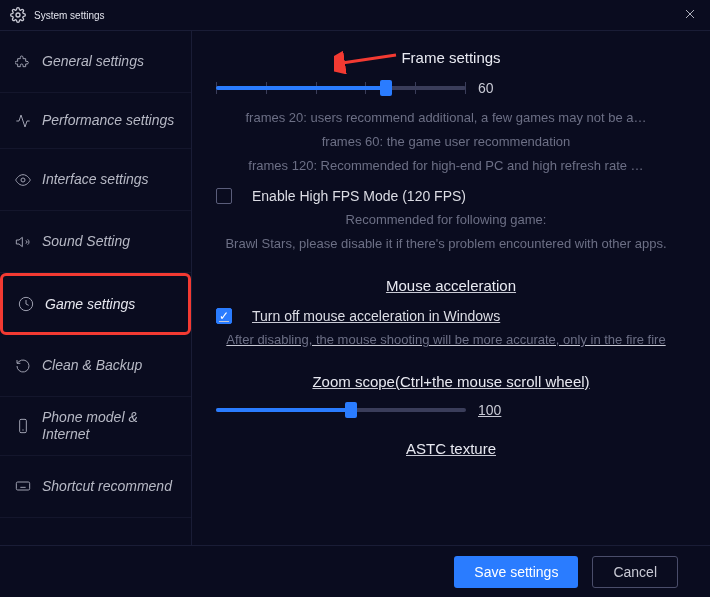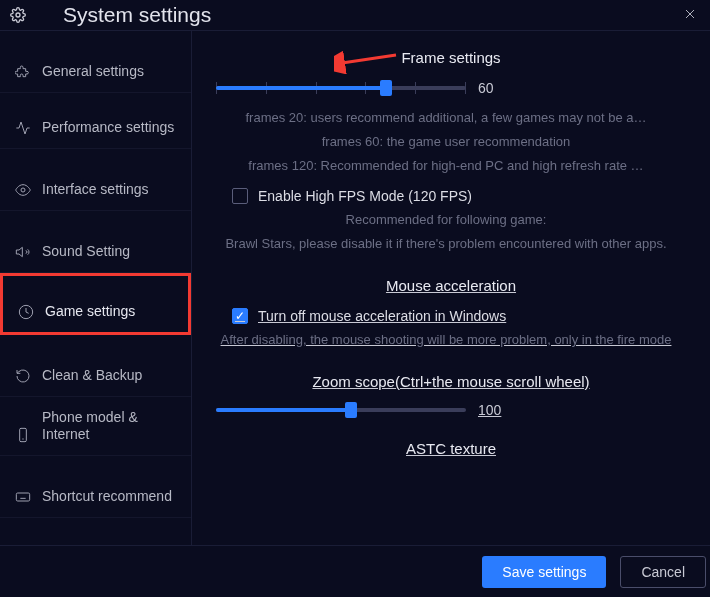--- a/index.html
+++ b/index.html
@@ -14,51 +14,52 @@
     position: relative;
   }
   .titlebar {
     height: 30px;
     display: flex;
     align-items: center;
     padding: 0 10px;
     background: #0a0c1f;
   }
   .titlebar .icon { margin-right: 8px; color: #c8c9d4; display:flex; }
-  .titlebar .title { font-size: 21px; color: #e2e3ec; flex: 1; margin-left: 29px; }
+  .titlebar .title { font-size: 10px; color: #e2e3ec; flex: 1; }
   .close { width: 18px; height: 18px; color: #aeb0bc; cursor: pointer; }
   .layout {
     display: flex;
     height: 515px;
     border-top: 1px solid #1a1d36;
   }
   .sidebar {
     width: 192px;
     border-right: 1px solid #1a1d36;
     display: flex;
     flex-direction: column;
   }
   .sidebar-item {
     display: flex;
-    align-items: flex-end;
+    align-items: center;
     gap: 10px;
     padding: 12px 14px;
     min-height: 56px;
     border-bottom: 1px solid #14162c;
     color: #b7b9c5;
     cursor: pointer;
     line-height: 1.2;
+    font-style: italic;
   }
   .sidebar-item .icn { width: 18px; display: flex; justify-content:center; color:#9ea0b0;}
   .sidebar-item .lbl { flex: 1; }
   .sidebar-item.single { min-height: 62px; }
   .sidebar-item.highlighted {
     border: 3px solid #f33a32;
     color: #e6e7ef;
-    border-radius: 0;
+    border-radius: 6px;
   }
   .main {
     flex: 1;
     padding: 18px 24px 10px 24px;
     overflow: hidden;
     position: relative;
     text-align: center;
   }
   .section-title {
     font-size: 15px;
@@ -106,22 +107,22 @@
     margin-bottom: 3px;
     white-space: nowrap;
     overflow: hidden;
     text-overflow: ellipsis;
     max-width: 460px;
   }
   .desc.wrap { white-space: normal; }
   .check-row {
     display: flex;
     align-items: center;
-    gap: 10px;
-    margin: 12px 0 6px 16px;
+    gap: 20px;
+    margin: 12px 0 6px 0;
   }
   .chk {
     width: 16px;
     height: 16px;
     border: 1px solid #5a5d7a;
     border-radius: 2px;
     display: flex;
     align-items: center;
     justify-content: center;
     cursor: pointer;
@@ -136,21 +137,21 @@
     left: 334px;
     top: 50px;
     pointer-events: none;
   }
   .footer {
     height: 52px;
     display: flex;
     align-items: center;
     justify-content: flex-end;
     gap: 14px;
-    padding: 0 4px;
+    padding: 0 32px;
     border-top: 1px solid #1a1d36;
   }
   .btn {
     height: 32px;
     padding: 0 20px;
     border-radius: 3px;
     font-size: 14px;
     cursor: pointer;
     display: flex;
     align-items: center;
@@ -281,21 +282,21 @@
     </div>
     <div class="desc">Recommended for following game:</div>
     <div class="desc wrap">Brawl Stars, please disable it if there's problem encountered with other apps.</div>
 
     <div class="section">
       <div class="section-title">Mouse acceleration</div>
       <div class="check-row">
         <div class="chk checked">✓</div>
         <span class="check-label">Turn off mouse acceleration in Windows</span>
       </div>
-      <div class="desc wrap">After disabling, the mouse shooting will be more problem, only in the fire mode</div>
+      <div class="desc wrap">After disabling, the mouse shooting will be more accurate, only in the fire fire</div>
     </div>
 
     <div class="section">
       <div class="section-title" style="margin-bottom:12px">Zoom scope(Ctrl+the mouse scroll wheel)</div>
       <div class="slider">
         <div class="track">
           <div class="fill" style="width:54%"></div>
           <div class="thumb" style="left:54%"></div>
         </div>
         <span class="val">100</span>

